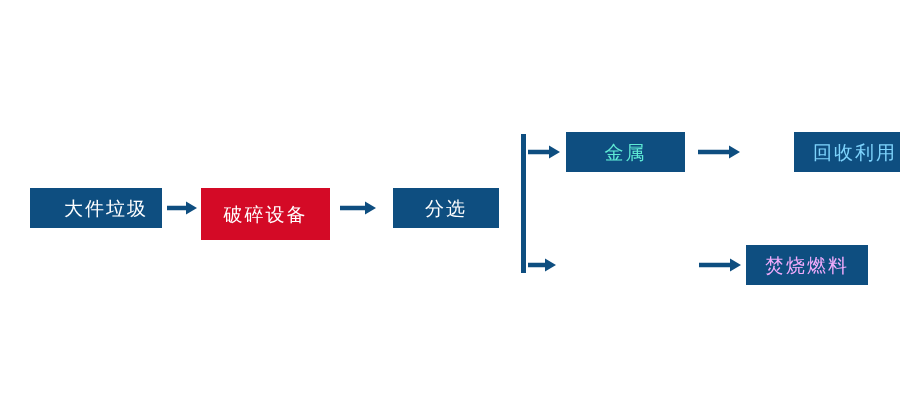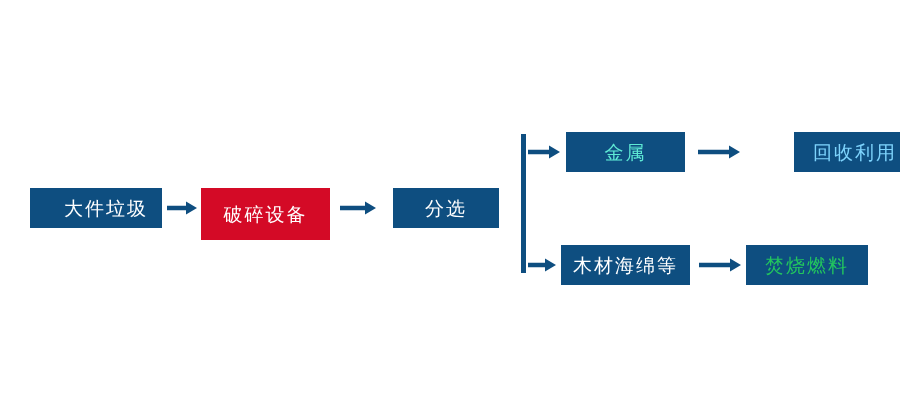--- a/index.html
+++ b/index.html
@@ -73,25 +73,22 @@
   </div>
 
   <div class="node blue" style="left: 566px; top: 132px; width: 119px; height: 40px; background: rgb(14, 78, 128); color: #5eead4;">
     <span>金属</span>
   </div>
 
   <div class="node blue" style="left: 746px; top: 132px; width: 122px; height: 40px; background: rgb(14, 78, 128); color: #7dd3fc; margin-left: 48px;">
     <span>回收利用</span>
   </div>
 
-  <div class="node blue" style="left: 561px; top: 245px; width: 129px; height: 40px; background: rgb(14, 78, 128); color: rgb(255, 255, 255);">
-    <span>木材海绵等</span>
-  </div>
 
-  <div class="node blue" style="left: 746px; top: 245px; width: 122px; height: 40px; background: rgb(14, 78, 128); color: #22c55e;">
+  <div class="node blue" style="left: 746px; top: 245px; width: 122px; height: 40px; background: rgb(14, 78, 128); color: #f0abfc;">
     <span>焚烧燃料</span>
   </div>
 
   <div class="arrow" style="left: 166px; top: 196px; width: 32px; height: 24px;">
       <svg width="32" height="24" viewBox="0 0 32 24">
         <rect x="1" y="9.75" width="21" height="4.5" fill="#0e4e80"></rect>
         <polygon points="20,5.5 31,12 20,18.5" fill="#0e4e80"></polygon>
       </svg>
     </div>
   <div class="arrow" style="left: 339px; top: 196px; width: 38px; height: 24px;">

